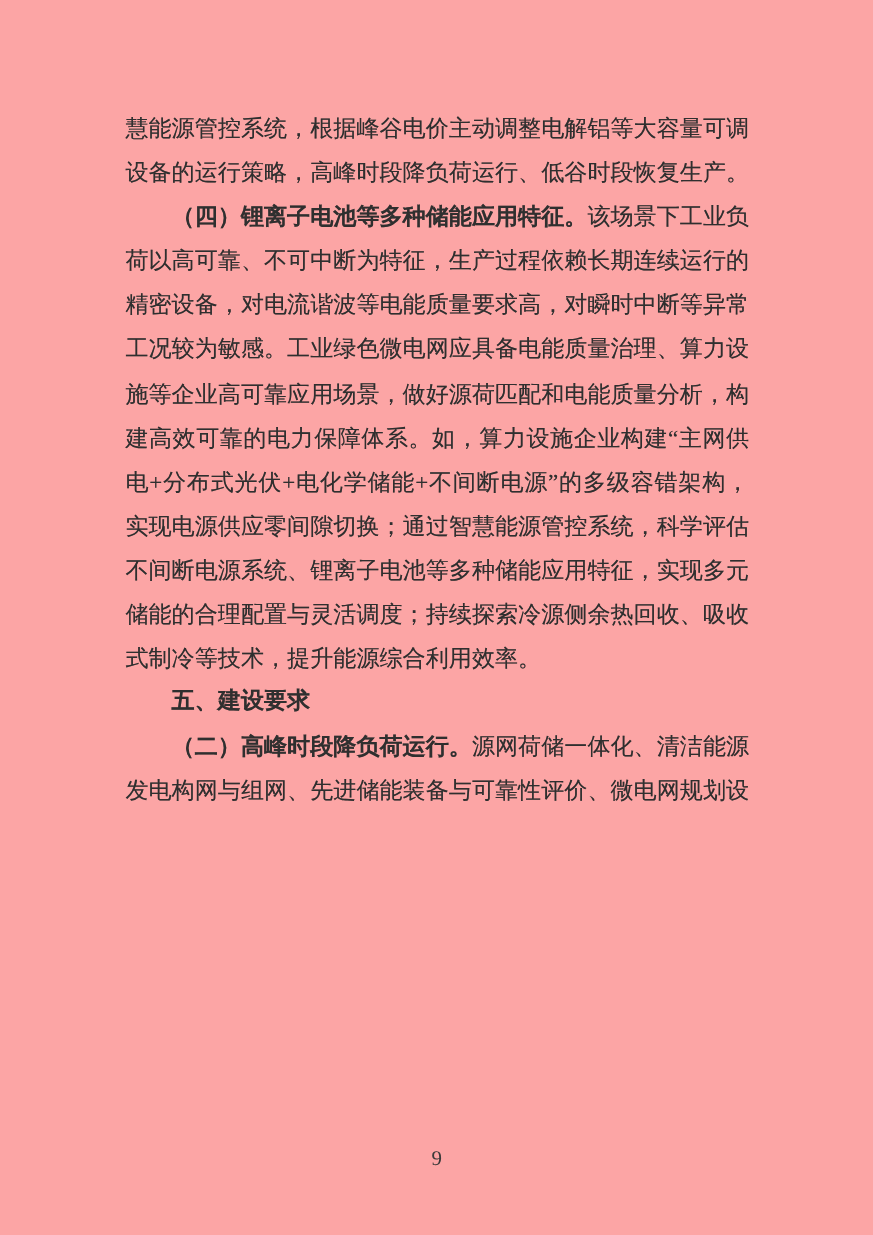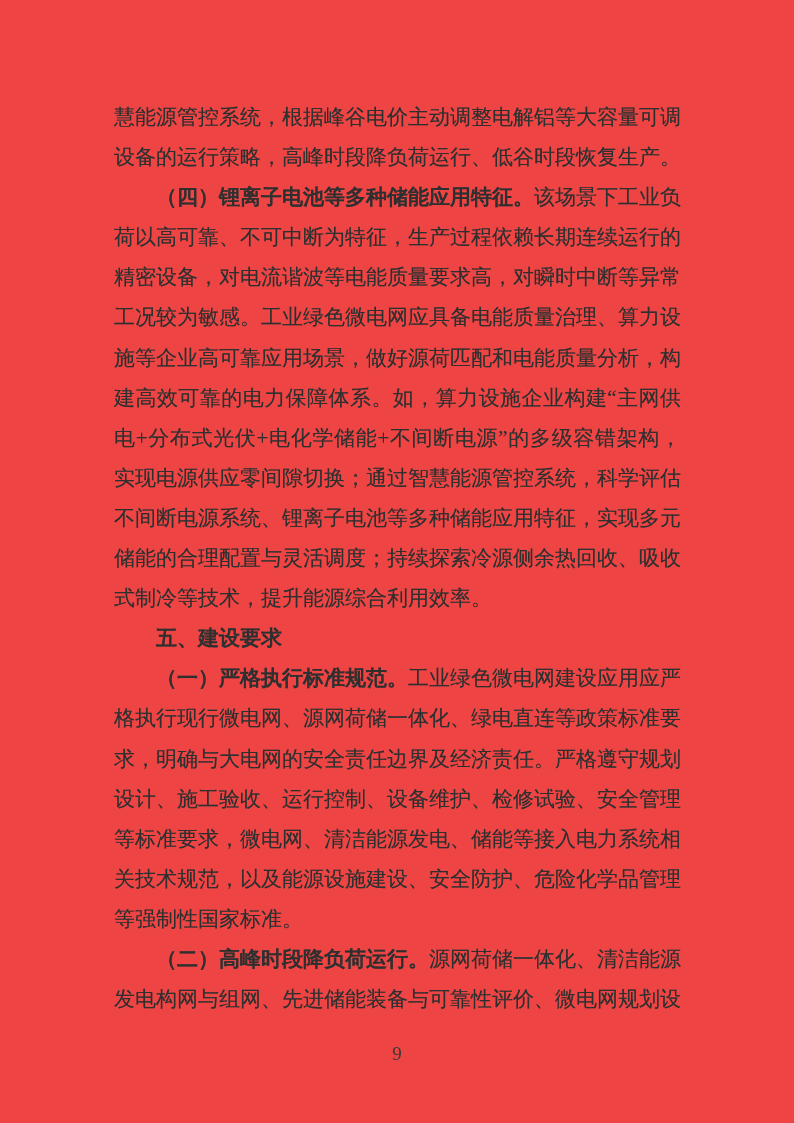--- a/index.html
+++ b/index.html
@@ -10,21 +10,21 @@
   body {
     width: 794px;
     height: 1123px;
     position: relative;
     overflow: hidden;
     font-family: "Liberation Serif", "DejaVu Serif", serif;
   }
   .page {
     position: absolute;
     inset: 0;
-    background: #ef4444;
+    background: #fca5a5;
     padding-left: 20px;
   }
   .text-block {
     position: absolute;
     left: 114px;
     top: 97px;
     width: 567px;
   }
   .para {
     margin: 0;
@@ -61,17 +61,16 @@
   }
 </style>
 </head>
 <body>
 
 <div class="page">
   <main class="text-block">
       <p class="para"><span class="regular">慧能源管控系统，根据峰谷电价主动调整电解铝等大容量可调设备的运行策略，高峰时段降负荷运行、低谷时段恢复生产。</span></p>
       <p class="para indent"><span class="bold">（四）锂离子电池等多种储能应用特征。</span><span class="regular">该场景下工业负荷以高可靠、不可中断为特征，生产过程依赖长期连续运行的精密设备，对电流谐波等电能质量要求高，对瞬时中断等异常工况较为敏感。工业绿色微电网应具备电能质量治理、算力设施等企业高可靠应用场景，做好源荷匹配和电能质量分析，构建高效可靠的电力保障体系。如，算力设施企业构建“主网供电+分布式光伏+电化学储能+不间断电源”的多级容错架构，实现电源供应零间隙切换；通过智慧能源管控系统，科学评估不间断电源系统、锂离子电池等多种储能应用特征，实现多元储能的合理配置与灵活调度；持续探索冷源侧余热回收、吸收式制冷等技术，提升能源综合利用效率。</span></p>
       <p class="para indent heading"><span class="bold">五、建设要求</span></p>
-      <p class="para indent"><span class="bold">（一）严格执行标准规范。</span><span class="regular">工业绿色微电网建设应用应严格执行现行微电网、源网荷储一体化、绿电直连等政策标准要求，明确与大电网的安全责任边界及经济责任。严格遵守规划设计、施工验收、运行控制、设备维护、检修试验、安全管理等标准要求，微电网、清洁能源发电、储能等接入电力系统相关技术规范，以及能源设施建设、安全防护、危险化学品管理等强制性国家标准。</span></p>
       <p class="para indent"><span class="bold">（二）高峰时段降负荷运行。</span><span class="regular">源网荷储一体化、清洁能源发电构网与组网、先进储能装备与可靠性评价、微电网规划设</span></p>
     </main>
   <footer class="page-number">9</footer>
 </div>
 
 </body></html>

